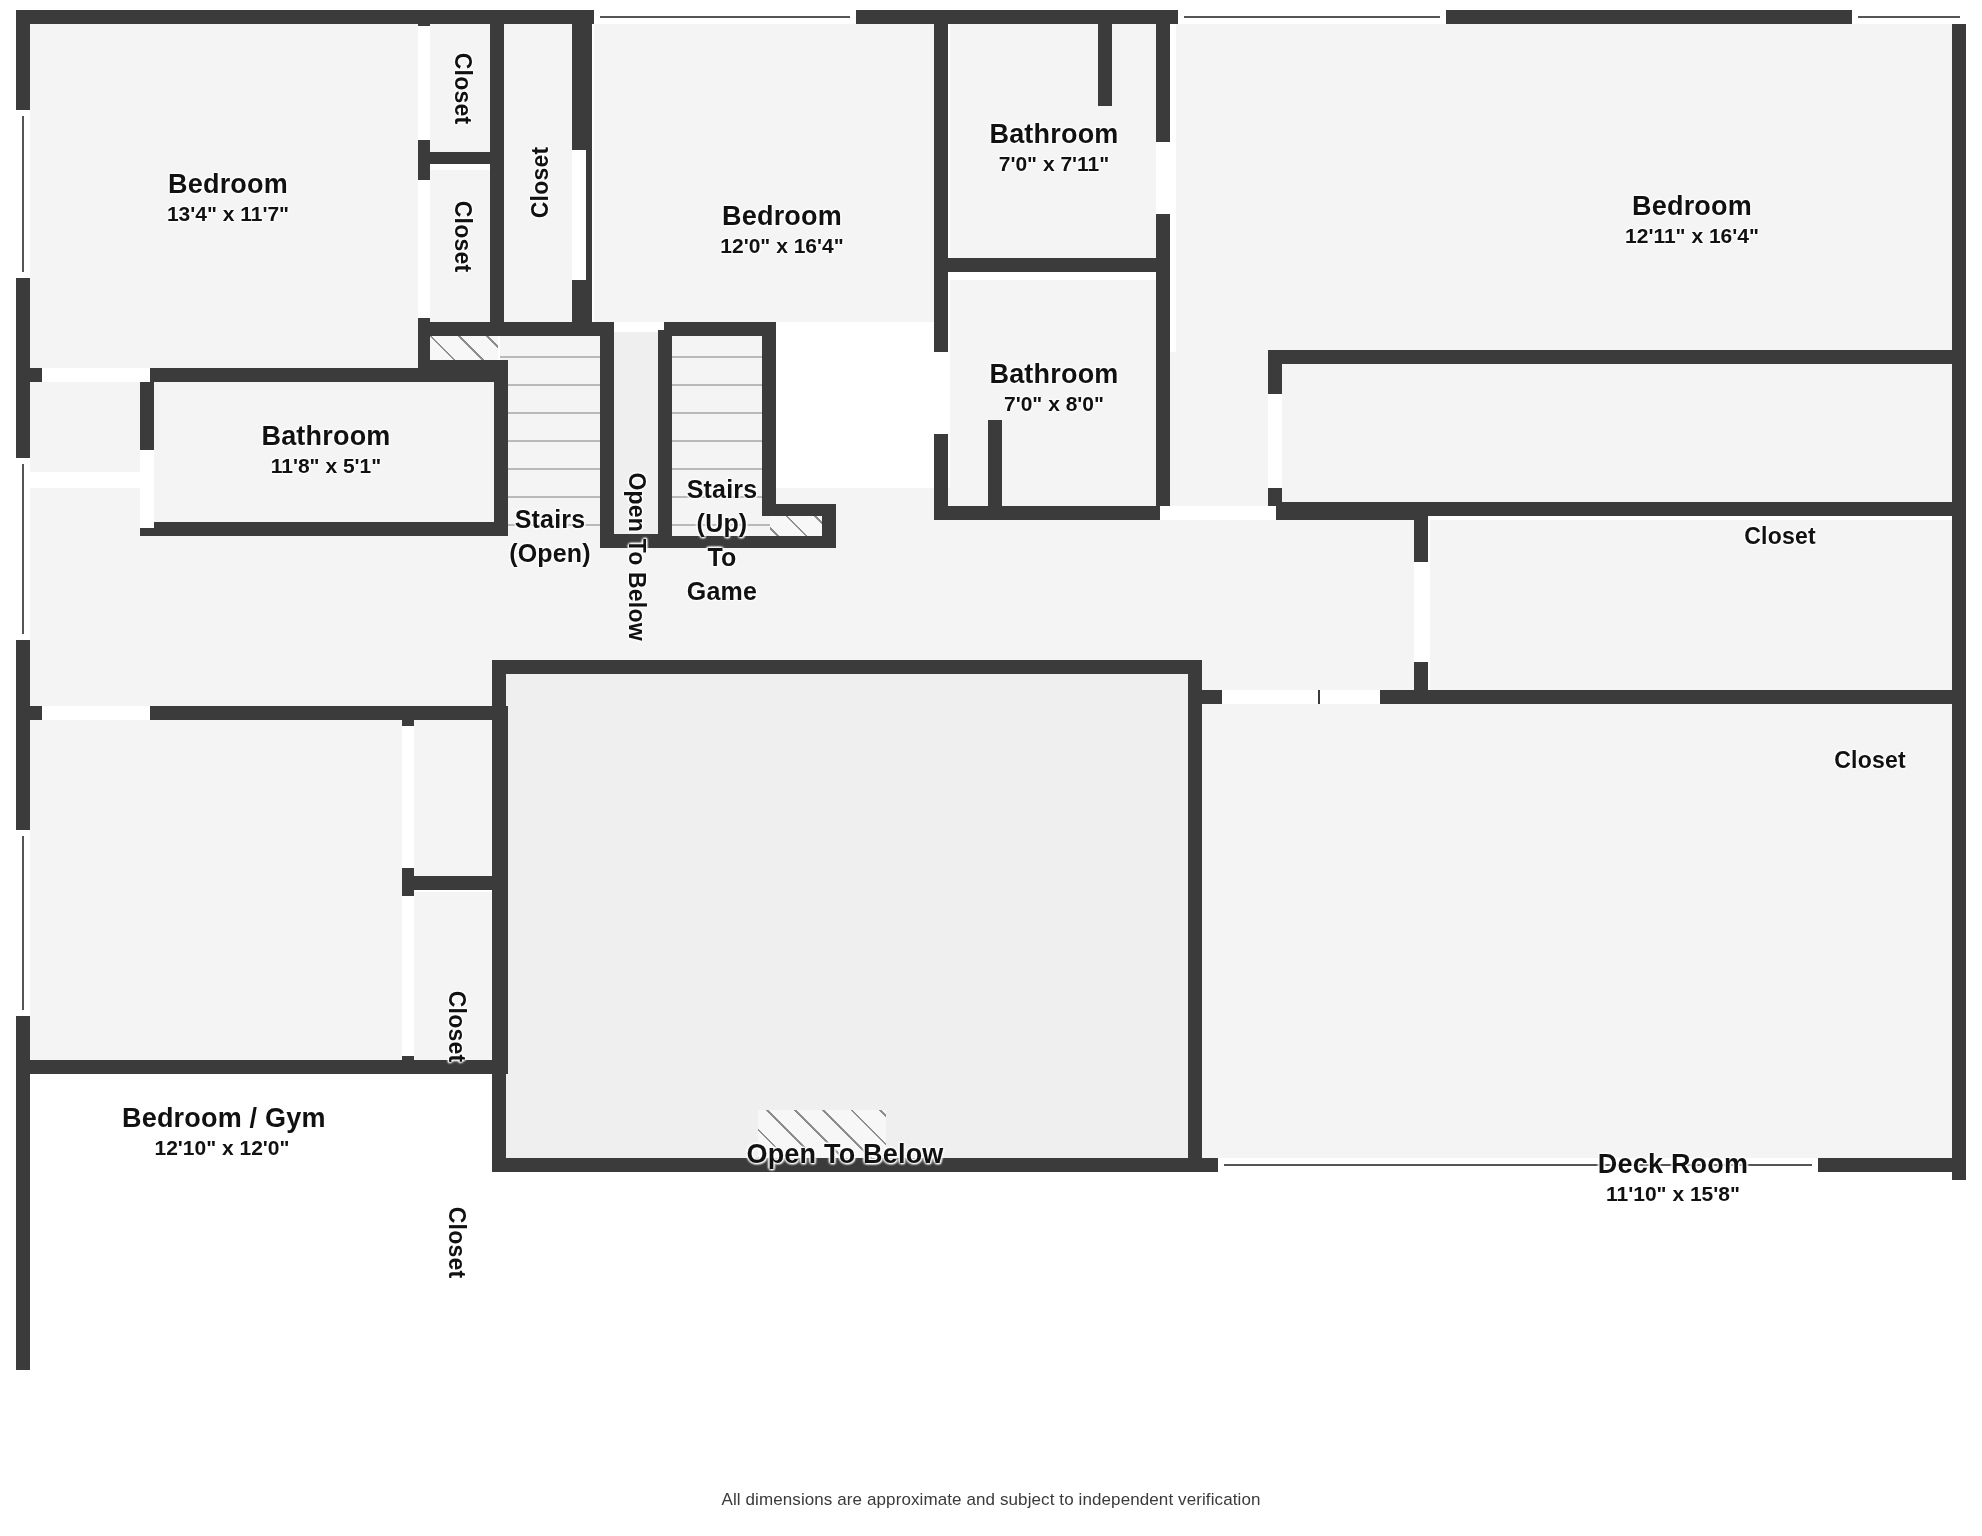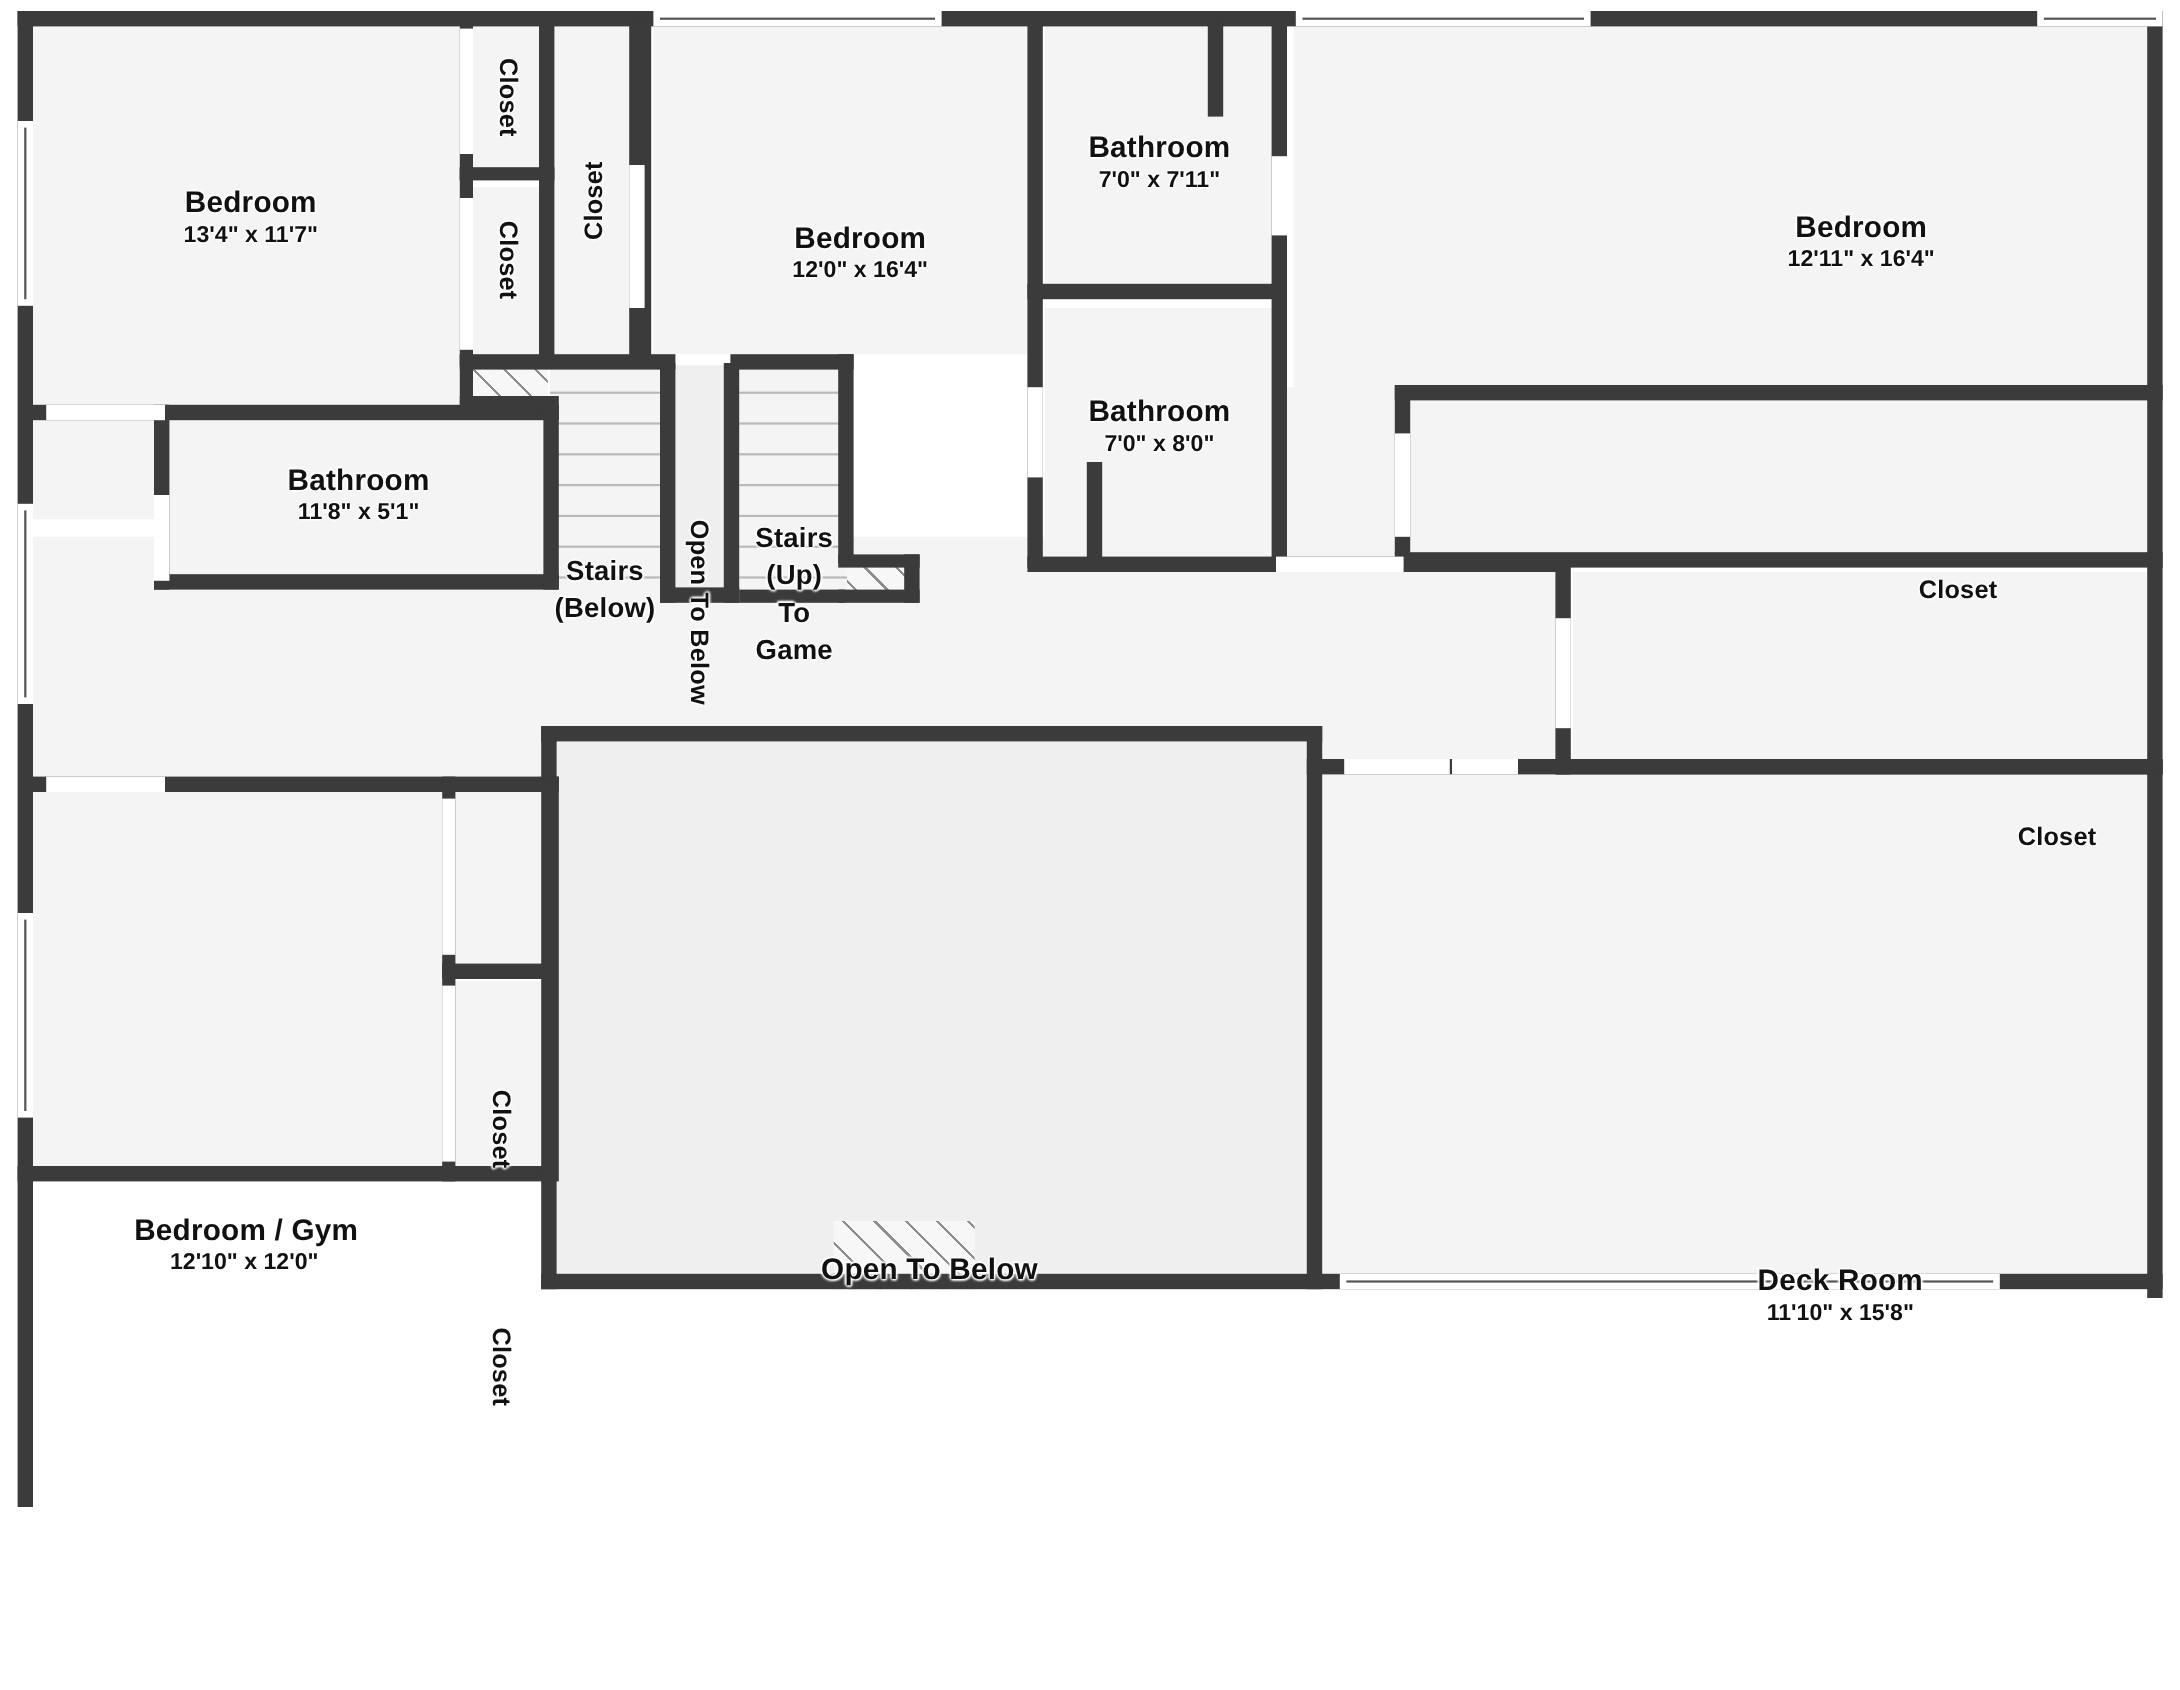--- a/index.html
+++ b/index.html
@@ -222,21 +222,21 @@
     <div class="nm">Closet</div>
   </div>
 
   <div class="lbl" style="left:226px;top:420px;width:200px;">
     <div class="nm">Bathroom</div>
     <div class="dim">11'8" x 5'1"</div>
   </div>
 
   <div class="lbl stack" style="left:450px;top:502px;width:200px;">
     <div class="nm">Stairs</div>
-    <div class="nm">(Below)</div>
+    <div class="nm">(Open)</div>
   </div>
 
   <div class="lbl sm" style="left:556px;top:538px;width:160px;">
     <div class="nm rot-cw">Open To Below</div>
   </div>
 
   <div class="lbl stack" style="left:622px;top:472px;width:200px;">
     <div class="nm">Stairs</div>
     <div class="nm">(Up)</div>
     <div class="nm">To</div>
@@ -258,15 +258,16 @@
 
   <div class="lbl" style="left:745px;top:1138px;width:200px;">
     <div class="nm">Open To Below</div>
   </div>
 
   <div class="lbl" style="left:1573px;top:1148px;width:200px;">
     <div class="nm">Deck Room</div>
     <div class="dim">11'10" x 15'8"</div>
   </div>
 
+  <div class="footer" style="left:0;top:1490px;">All dimensions are approximate and subject to independent verification</div>
 
  </div>
 </div>
 
 </body></html>

